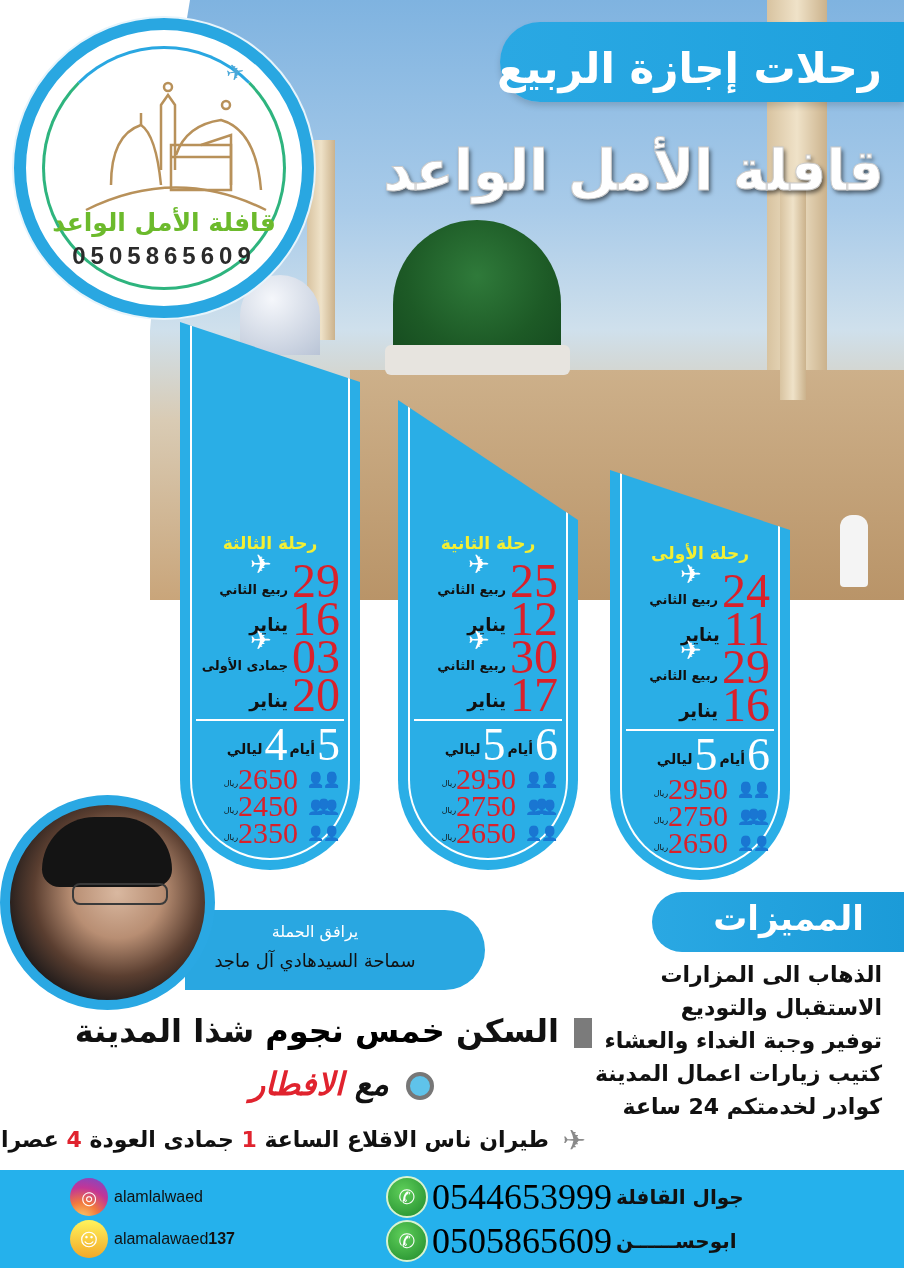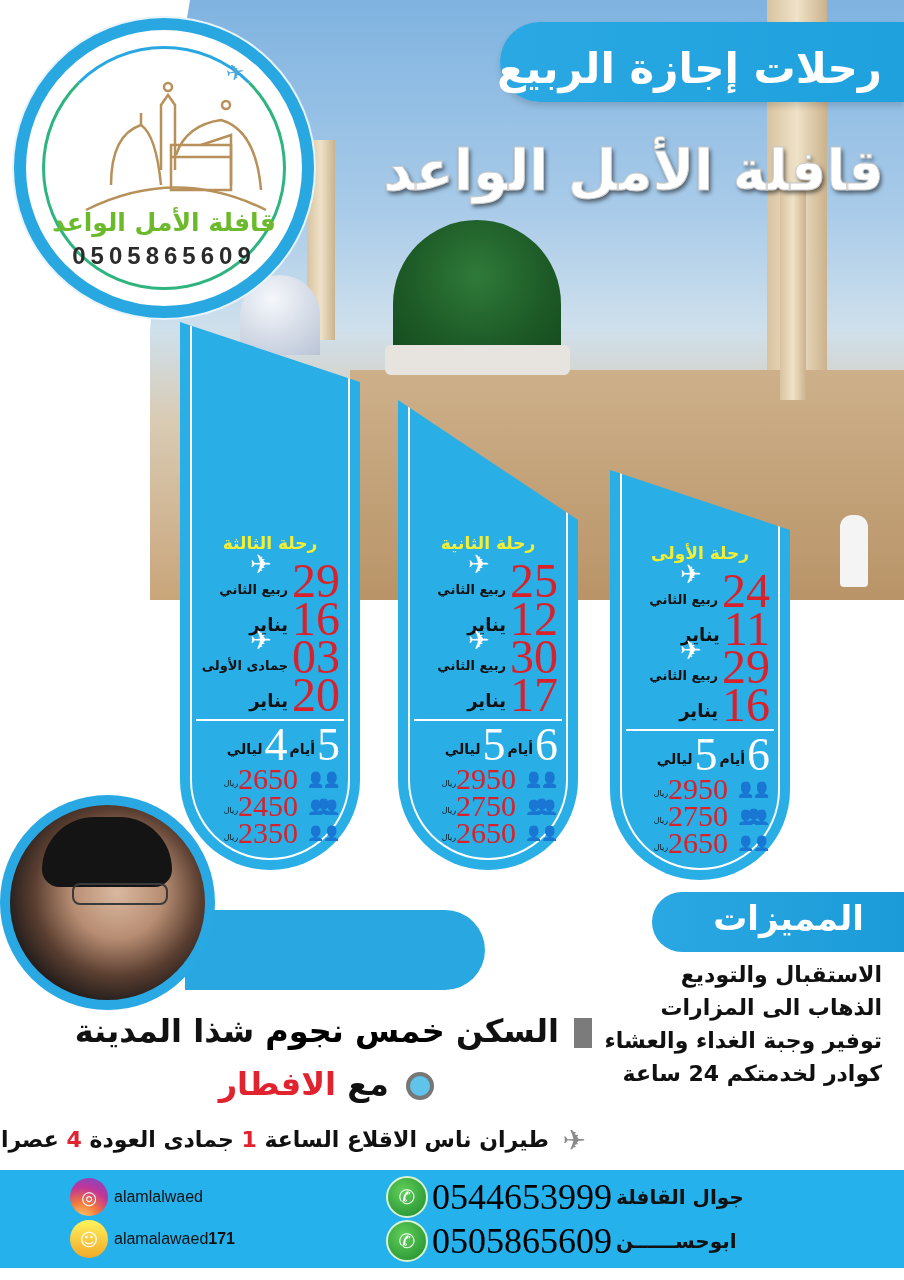--- a/index.html
+++ b/index.html
@@ -132,21 +132,21 @@
     background: linear-gradient(90deg, #2aa8e3, #1b9bd8); border-radius: 30px 0 0 30px;
   }
   .feat-pill span { position:absolute; right: 40px; top: 6px; font-size: 34px; font-weight: bold; color:#fff; direction: rtl; }
   .feat-list { position:absolute; right: 22px; top: 958px; direction: rtl; text-align: right; }
   .feat-list div { font-size: 22px; color:#111; line-height: 33px; font-weight: bold; white-space: nowrap; }
 
   
   .accom { position:absolute; right: 312px; top: 1012px; direction: rtl; font-size: 32px; font-weight: bold; color:#111; white-space: nowrap; }
   .accom .red { color:#000000;margin-top:8px; }
   .accom .icon { display:inline-block; width: 18px; height: 30px; background:#7b7b7b; margin-left: 4px; vertical-align: middle; }
-  .meal { position:absolute; right: 470px; top: 1065px; direction: rtl; font-size: 32px; font-weight: bold; color:#111; white-space: nowrap; }
+  .meal { position:absolute; right: 470px; top: 1065px; direction: rtl; font-size: 32px; font-weight: bold; color:#111; white-space: nowrap; font-style: italic; }
   .meal .red { color:#e0232e; }
   .meal .icon { display:inline-block; width: 28px; height: 28px; border-radius: 50%; background:#5fc3ea; border: 4px solid #777; margin-left: 6px; vertical-align: middle; }
   .flight { position:absolute; right: 318px; top: 1124px; direction: rtl; font-size: 22px; font-weight: bold; color:#111; white-space: nowrap; }
   .flight .red { color:#e0232e; }
   .flight .icon { color:#8a8a8a; font-size: 28px; margin-left: 6px; vertical-align: middle; }
 
   
   .footer { position:absolute; left: 0; top: 1170px; width: 904px; height: 98px; background: #25b1ec; }
   .social-row { position:absolute; left: 70px; display:flex; align-items:center; }
   .social-row.r1 { top: 8px; }
@@ -335,33 +335,36 @@
     </div>
     <div class="price-row">
       <span class="price-cur">ريال</span>
       <span class="price-val">2650</span>
       <span class="people-icon">👤👤👤👤</span>
     </div>
   </div>
 </div>
 
 <div class="escort-pill">
+  <div class="escort-role">يرافق الحملة</div>
+  <div class="escort-name">سماحة السيدهادي آل ماجد</div>
 </div>
 <div class="escort-photo">
   <div class="turban"></div>
   <div class="glasses"></div>
 </div>
 
 <div class="feat-pill">
   <span>المميزات</span>
 </div>
 <div class="feat-list">
+  <div>الذهاب الى المزارات</div>
   <div>الاستقبال والتوديع</div>
-  <div>الذهاب الى المزارات</div>
   <div>توفير وجبة الغداء والعشاء</div>
+  <div>كتيب زيارات اعمال المدينة</div>
   <div>كوادر  لخدمتكم 24 ساعة</div>
 </div>
 
 <div class="accom">
   <span class="icon"></span>
   <span>السكن</span>
   <span class="red">خمس نجوم</span>
   <span>شذا المدينة</span>
 </div>
 <div class="meal">
@@ -378,21 +381,21 @@
   <span>عصرا</span>
 </div>
 
 <div class="footer">
   <div class="social-row r1">
     <span class="social-icon ig">◎</span>
     <span class="handle">alamlalwaed</span>
   </div>
   <div class="social-row r2">
     <span class="social-icon sc">☺</span>
-    <span class="handle"><span>alamalawaed</span><b>171</b></span>
+    <span class="handle"><span>alamalawaed</span><b>137</b></span>
   </div>
   <div class="contact-row r1">
     <span class="wa">✆</span>
     <span class="phone">0544653999</span>
     <span class="contact-lbl">جوال القافلة</span>
   </div>
   <div class="contact-row r2">
     <span class="wa">✆</span>
     <span class="phone">0505865609</span>
     <span class="contact-lbl">ابوحســــــن</span>

